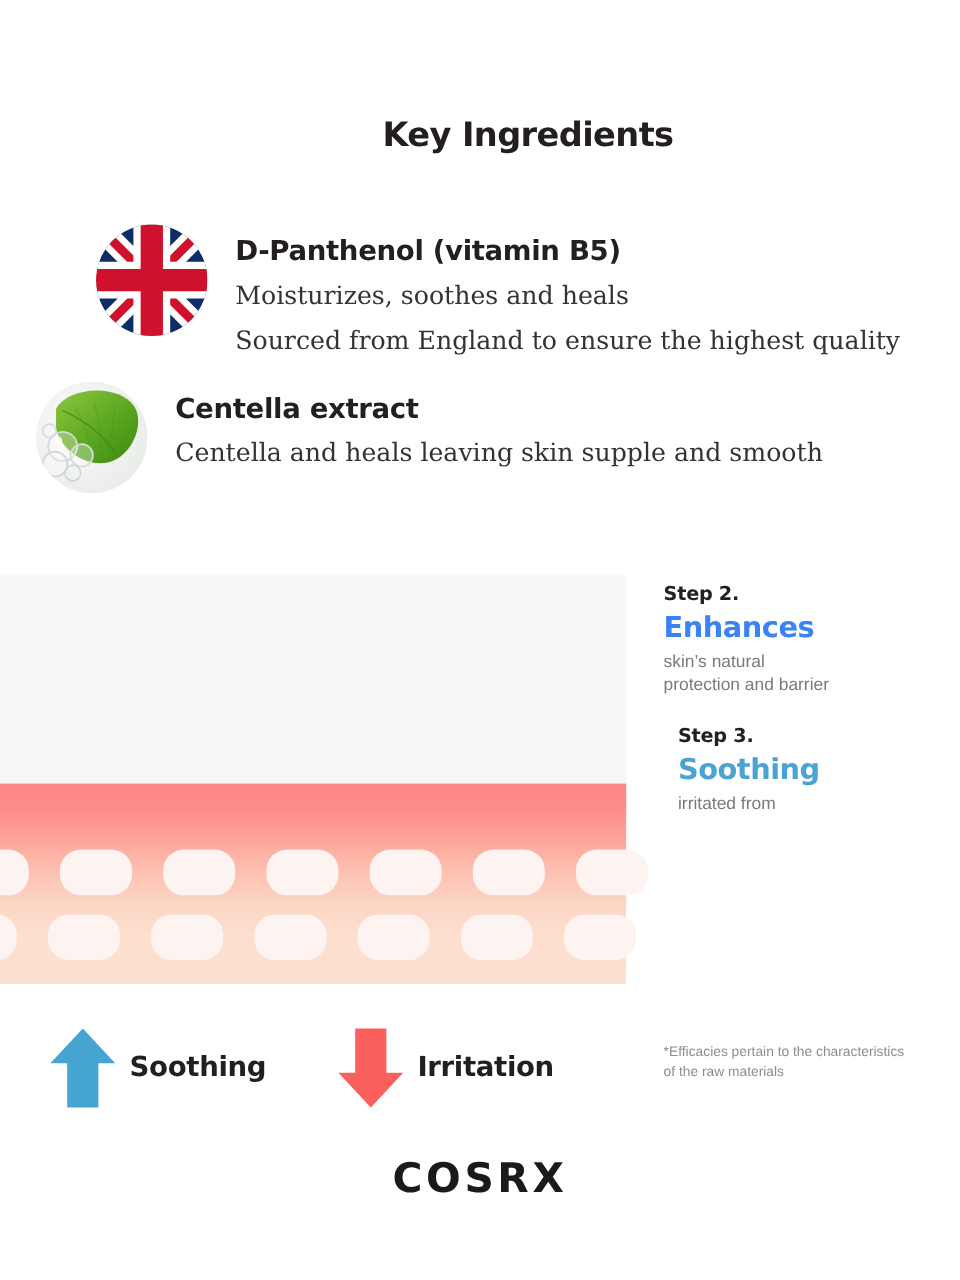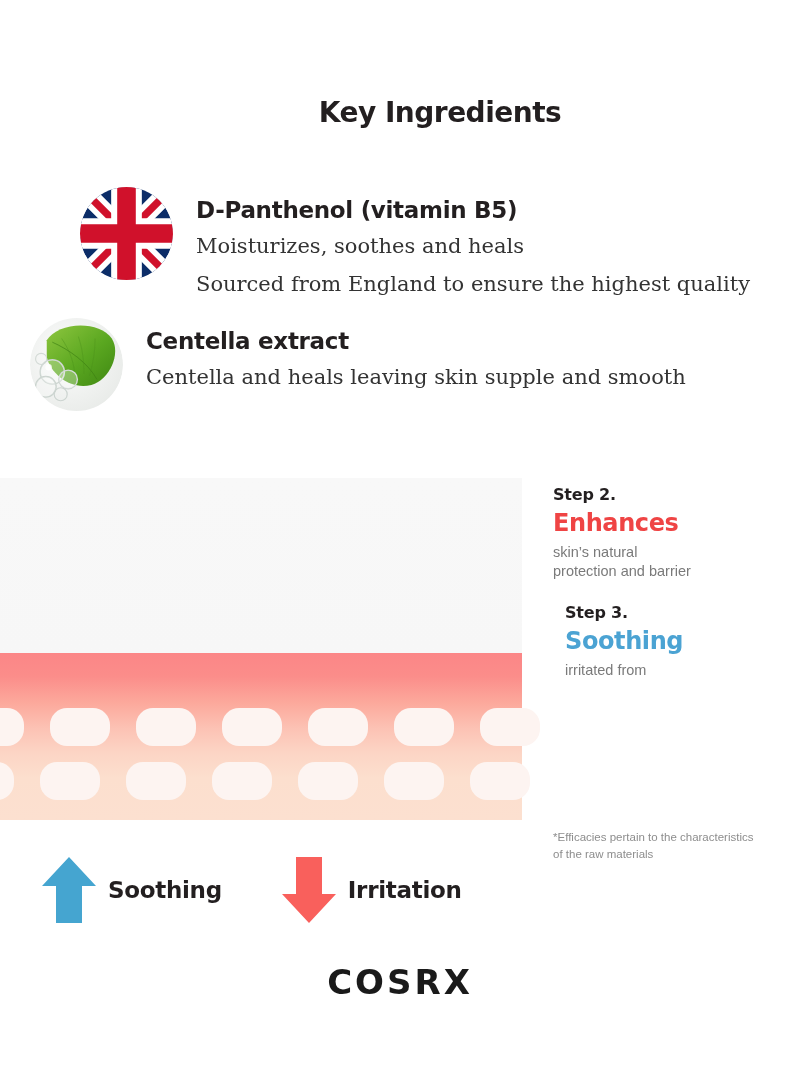--- a/index.html
+++ b/index.html
@@ -184,21 +184,21 @@
     font-weight: bold;
     letter-spacing: -0.3px;
     color: #231f20;
     margin-left: 10px;
   }
 
   
   .footnote {
     position: absolute;
     left: 553px;
-    top: 829px;
+    top: 869px;
     width: 235px;
     font-family: "Liberation Sans", sans-serif;
     font-size: 11.5px;
     line-height: 1.45;
     color: #8d8d8d;
   }
 
   
   .brand {
     position: absolute;
@@ -310,21 +310,21 @@
   <div class="cell"></div>
   <div class="cell"></div>
   <div class="cell"></div>
 </div>
 
 <div class="steps">
 
 
   <div class="step-block">
     <div class="step-label">Step 2.</div>
-    <div class="step-head" style="color:#ef4444">Enhances</div>
+    <div class="step-head" style="color:#3b82f6">Enhances</div>
     <div class="step-desc">
       <span>skin’s natural</span>
       <span>protection and barrier</span>
     </div>
   </div>
 
   <div class="step-block">
     <div class="step-label">Step 3.</div>
     <div class="step-head" style="color:#4BA3D3">Soothing</div>
     <div class="step-desc">

